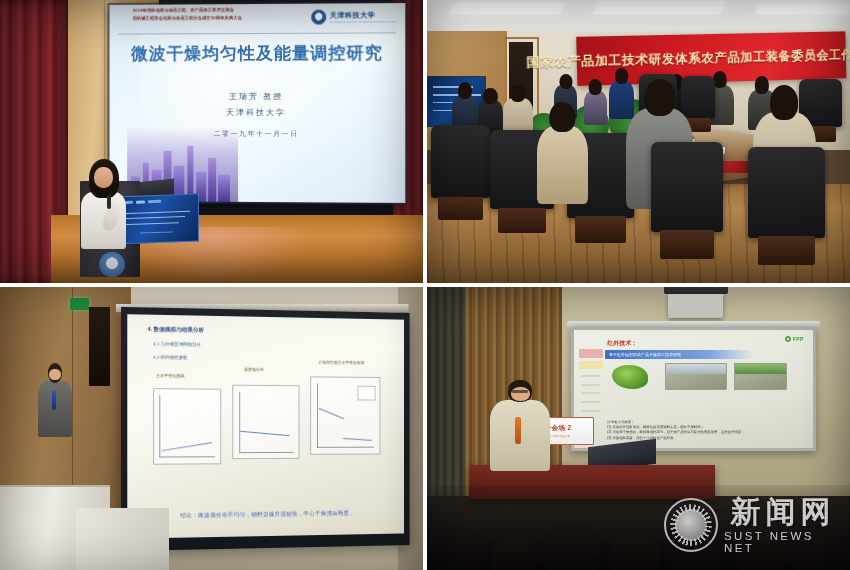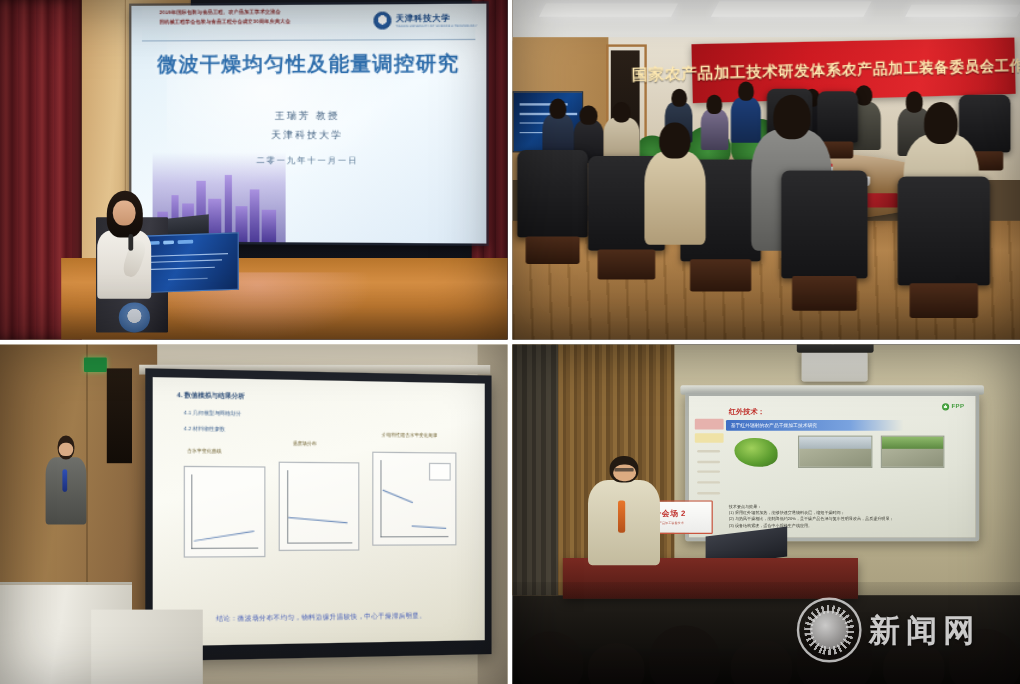--- a/index.html
+++ b/index.html
@@ -242,21 +242,21 @@
      display:flex;align-items:center;gap:6px;opacity:.82;pointer-events:none;}
   .wm-logo{width:54px;height:54px;border-radius:50%;flex:0 0 auto;position:relative;
      border:2px solid rgba(255,255,255,.85);}
   .wm-logo:before{content:"";position:absolute;left:18%;top:18%;width:64%;height:64%;border-radius:50%;
      background:radial-gradient(circle at 40% 38%,rgba(255,255,255,.95),rgba(255,255,255,.45));}
   .wm-logo:after{content:"";position:absolute;left:8%;top:8%;width:84%;height:84%;border-radius:50%;
      background:repeating-conic-gradient(from 200deg,rgba(255,255,255,.8) 0deg 6deg,rgba(255,255,255,0) 6deg 14deg);
      -webkit-mask:radial-gradient(circle,transparent 46%,#000 48%);
      mask:radial-gradient(circle,transparent 46%,#000 48%);}
   .wm-txt{display:flex;flex-direction:column;align-items:center;}
-  .wm-cn{font-size:26px;font-weight:bold;color:rgba(255,255,255,.95);letter-spacing:5px;
+  .wm-cn{font-size:30px;font-weight:bold;color:rgba(255,255,255,.95);letter-spacing:5px;
      text-shadow:0 1px 3px rgba(0,0,0,.65);line-height:1;}
   .wm-en{font-size:11.5px;color:rgba(255,255,255,.95);letter-spacing:2.4px;margin-top:3px;
      text-shadow:0 1px 2px rgba(0,0,0,.65);}
 </style>
 </head>
 <body>
 
 <div class="collage">
 
   <div class="panel" id="p-tl">
@@ -536,16 +536,17 @@
       <div class="head" style="left:73%;width:12%;height:50%"></div>
       <div class="head" style="left:86%;width:14%;height:62%"></div>
     </div>
     <div class="br-vign"></div>
   </div>
 
   <div class="watermark">
     <div class="wm-logo"></div>
     <div class="wm-txt">
       <div class="wm-cn">新闻网</div>
+      <div class="wm-en">SUST NEWS NET</div>
     </div>
   </div>
 
 </div>
 
 </body></html>

